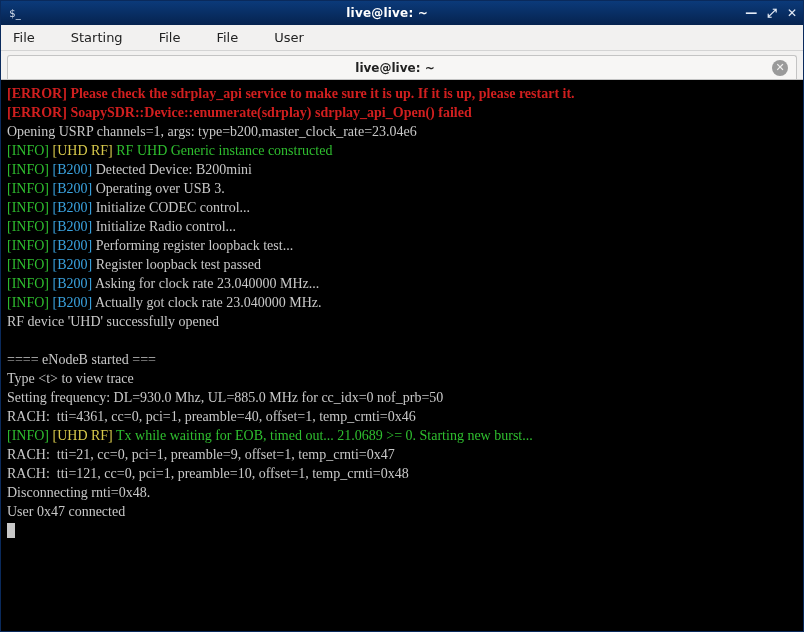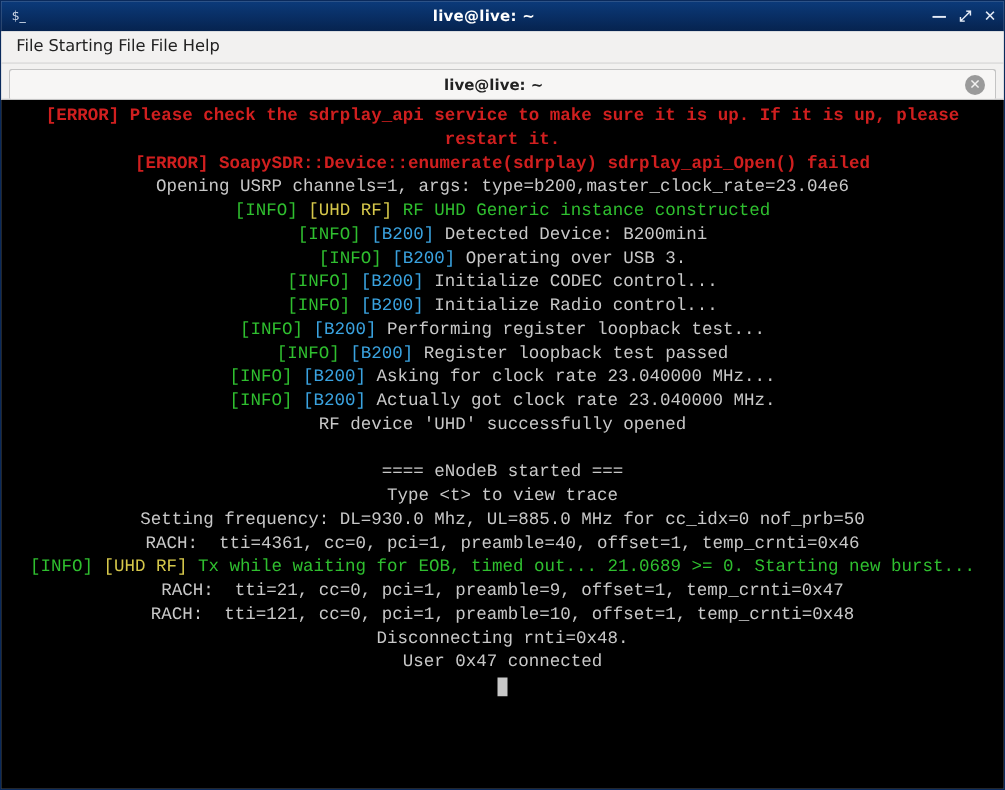--- a/index.html
+++ b/index.html
@@ -55,21 +55,21 @@
     cursor: pointer;
     font-weight: bold;
     font-size: 12px;
     line-height: 1;
   }
   .menubar {
     background: #f2f1f0;
     height: 26px;
     display: flex;
     align-items: center;
-    gap: 4px;
+    gap: 36px;
     padding: 0 12px;
     border-bottom: 1px solid #d4d4d4;
     font-size: 13px;
     color: #222;
   }
   .menubar span {
     cursor: pointer;
   }
   .tabbar {
     background: #f2f1f0;
@@ -104,28 +104,27 @@
     align-items: center;
     justify-content: center;
     font-size: 11px;
     line-height: 1;
     cursor: pointer;
   }
   .terminal {
     flex: 1;
     background: #000;
     color: #c8c8c8;
-    font-family: Liberation Mono, monospace;
+    font-family: Liberation Serif, serif;
     font-size: 14px;
     line-height: 19px;
     padding: 4px 6px;
     white-space: pre-wrap;
     word-break: break-word;
     overflow: hidden;
-    text-align: center;
   }
   .err { color: #d01f1f; font-weight: bold; }
   .info-tag { color: #2fbf2f; }
   .uhd-tag { color: #d6c84b; }
   .b200-tag { color: #3aa3e0; }
   .grn { color: #2fbf2f; }
   .cursor {
     display: inline-block;
     width: 8px;
     height: 15px;
@@ -146,21 +145,21 @@
       <span>⤢</span>
       <span>✕</span>
     </div>
   </div>
 
   <div class="menubar">
     <span>File</span>
     <span>Starting</span>
     <span>File</span>
     <span>File</span>
-    <span>Help</span>
+    <span>User</span>
   </div>
 
   <div class="tabbar">
     <div class="tab">
       <span class="tab-label">live@live: ~</span>
       <span class="tab-close">✕</span>
     </div>
   </div>
 
   <div class="terminal"><span class="err">[ERROR] Please check the sdrplay_api service to make sure it is up. If it is up, please restart it.</span>

